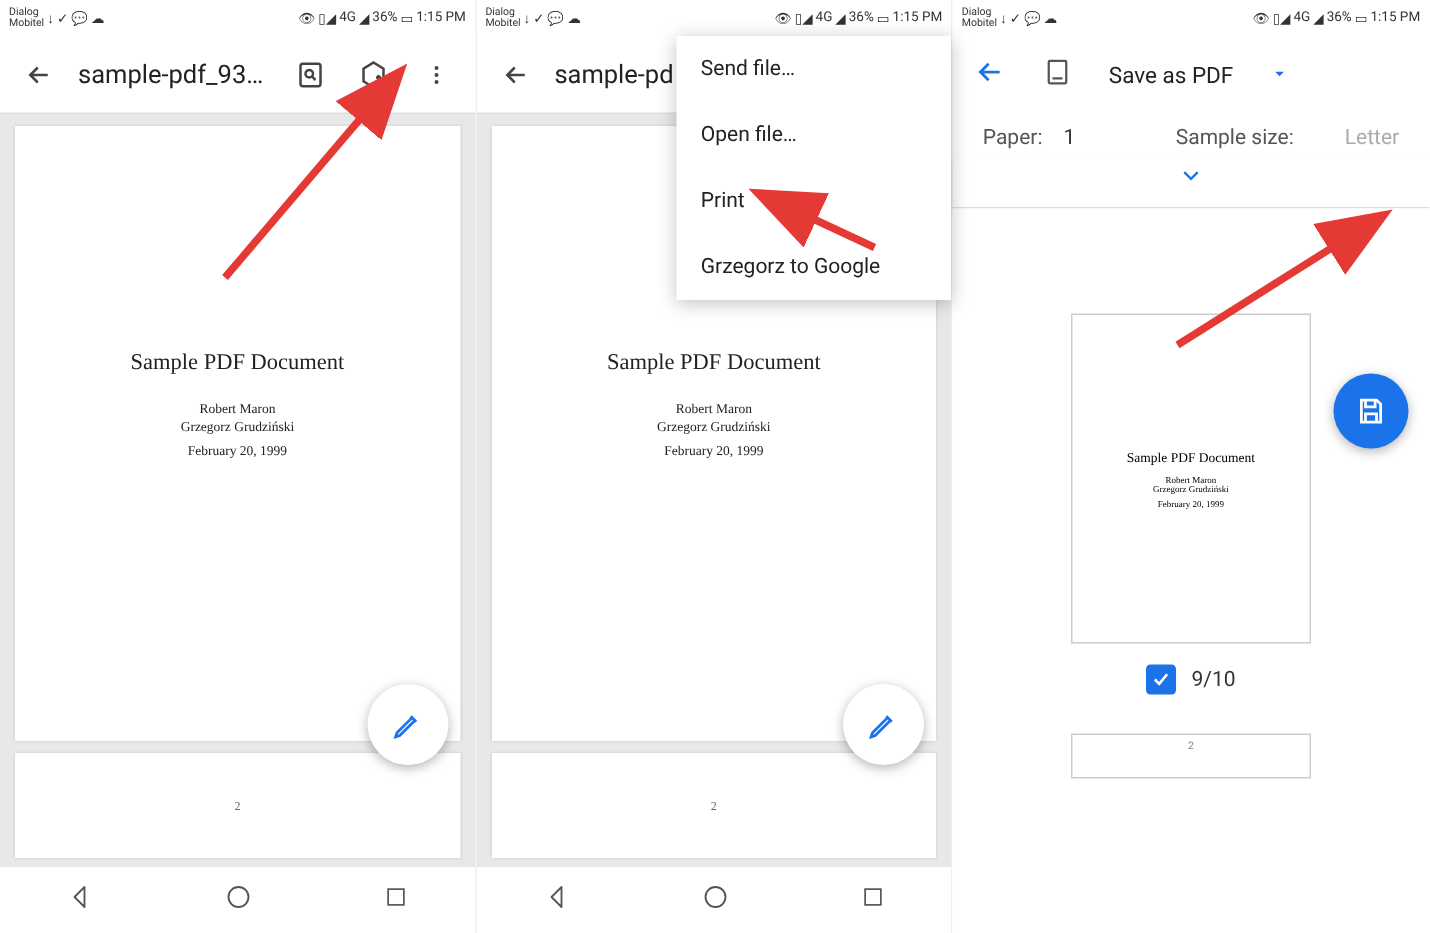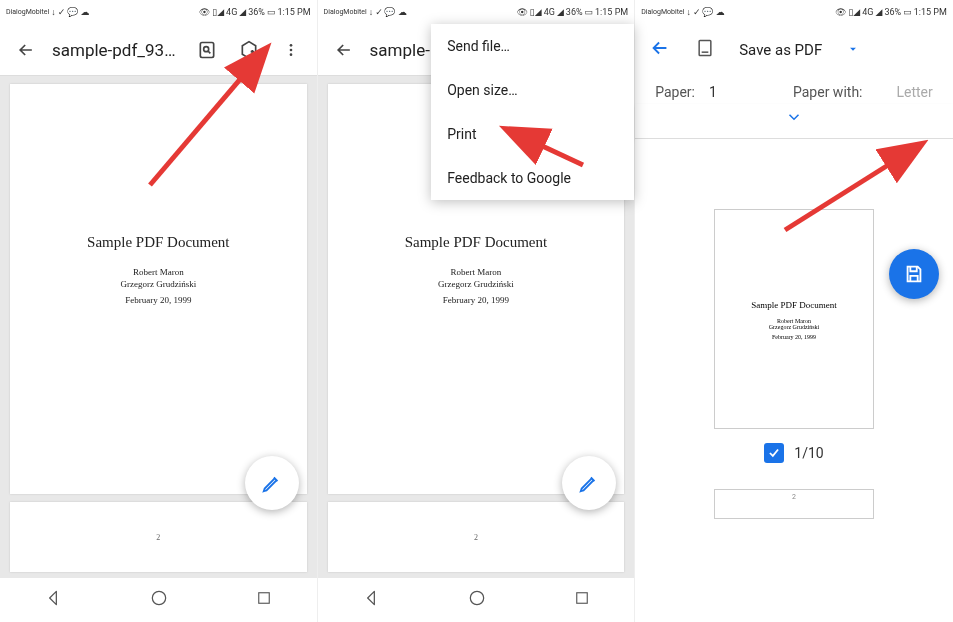--- a/index.html
+++ b/index.html
@@ -5,21 +5,21 @@
     * { box-sizing: border-box; margin: 0; padding: 0; }
     body { font-family: Roboto, Arial, sans-serif; background: #fff; width: 953px; height: 622px; overflow: hidden; }
     .panels { display: flex; width: 953px; height: 622px; }
     .panel { width: 317.6px; height: 622px; position: relative; background: #fff; border-right: 1px solid #eee; display: flex; flex-direction: column; }
     .panel:last-child { border-right: none; }
 
     
     .status-bar { height: 24px; display: flex; align-items: center; justify-content: space-between; padding: 0 6px; font-size: 9px; color: #333; }
     .status-left { display: flex; align-items: center; gap: 2px; }
     .status-right { display: flex; align-items: center; gap: 2px; }
-    .carrier-block { display: flex; flex-direction: row; line-height: 1; font-size: 7px; }
+    .carrier-block { display: flex; flex-direction: column; line-height: 1; font-size: 7px; }
     .status-ico { display:inline-flex; align-items:center; }
 
     
     .header { height: 52px; display: flex; align-items: center; padding: 0 10px; gap: 10px; border-bottom: 1px solid #ddd; background:#fff; }
     .header .title { flex: 1; font-size: 17px; color: #222; white-space: nowrap; overflow: hidden; text-overflow: ellipsis; }
     .hicon { width: 32px; height: 32px; display:flex; align-items:center; justify-content:center; color:#444; }
 
     
     .content { flex: 1; background: #e8e8e8; overflow: hidden; position: relative; }
     .page { background: #fff; margin: 8px 10px; height: 410px; display:flex; flex-direction:column; align-items:center; padding-top: 150px; font-family: 'Times New Roman', serif; box-shadow: 0 0 2px rgba(0,0,0,.15); }
@@ -30,21 +30,21 @@
 
     
     .fab { position: absolute; right: 18px; bottom: 68px; width: 54px; height: 54px; border-radius: 50%; background:#fff; box-shadow: 0 2px 8px rgba(0,0,0,.3); display:flex; align-items:center; justify-content:center; color:#1a73e8; }
     .fab-blue { position: absolute; right: 14px; top: 110px; width: 50px; height: 50px; border-radius: 50%; background:#1a73e8; box-shadow: 0 2px 8px rgba(0,0,0,.3); display:flex; align-items:center; justify-content:center; color:#fff; }
 
     
     .navbar { height: 44px; display:flex; align-items:center; justify-content:space-around; }
     .navbtn { color:#555; }
 
     
-    .menu { position: absolute; right: 0; top: 24px; width: 203px; background:#fff; box-shadow: 0 2px 12px rgba(0,0,0,.25); z-index: 10; }
+    .menu { position: absolute; right: 0; top: 24px; width: 183px; background:#fff; box-shadow: 0 2px 12px rgba(0,0,0,.25); z-index: 10; }
     .menu-item { padding: 14px 16px; font-size: 14px; color:#222; }
 
     
     .print-header { height: 52px; display:flex; align-items:center; padding: 0 14px; gap: 24px; }
     .print-header .pdf-label { font-size: 15px; color:#222; }
     .dropdown-arrow { color:#1a73e8; }
     .print-opts { padding: 8px 20px 4px; display:flex; justify-content:space-between; font-size: 14px; }
     .print-opts .lbl { color:#555; }
     .print-opts .val { color:#333; }
     .print-opts .muted { color:#aaa;margin-left:20px; }
@@ -218,23 +218,23 @@
       <span class="navbtn"><svg width="20" height="20" viewBox="0 0 24 24" fill="none" stroke="currentColor" stroke-width="1.5">
             <circle cx="12" cy="12" r="8"></circle>
           </svg></span>
       <span class="navbtn"><svg width="18" height="18" viewBox="0 0 24 24" fill="none" stroke="currentColor" stroke-width="1.5">
             <rect x="5" y="5" width="14" height="14"></rect>
           </svg></span>
     </div>
 
     <div class="menu">
       <div class="menu-item">Send file…</div>
-      <div class="menu-item">Open size…</div>
+      <div class="menu-item">Open file…</div>
       <div class="menu-item">Print</div>
-      <div class="menu-item">Feedback to Google</div>
+      <div class="menu-item">Grzegorz to Google</div>
     </div>
 
     <div class="arrow" style="left:175px; top:85px;">
       <svg width="100" height="90">
           <defs>
             <marker id="ah2" markerWidth="10" markerHeight="10" refX="8" refY="4" orient="auto">
               <path d="M0 0 L10 4 L0 8 Z" fill="#e53935"></path>
             </marker>
           </defs>
           <line x1="90" y1="80" x2="15" y2="45" stroke="#e53935" stroke-width="5" marker-end="url(#ah2)"></line>
@@ -284,21 +284,21 @@
           </svg>
       </span>
     </div>
 
     <div class="print-opts">
       <div style="display:flex; gap:14px;">
         <span class="lbl">Paper:</span>
         <span class="val">1</span>
       </div>
       <div style="display:flex; gap:14px;">
-        <span class="lbl">Paper with:</span>
+        <span class="lbl">Sample size:</span>
         <span class="muted">Letter</span>
       </div>
     </div>
 
     <div class="expand-row">
       <svg width="18" height="18" viewBox="0 0 24 24" fill="none" stroke="currentColor" stroke-width="2">
           <path d="M6 9l6 6 6-6"></path>
         </svg>
     </div>
 
@@ -316,21 +316,21 @@
           <span>Grzegorz Grudziński</span>
         </div>
         <div class="d">February 20, 1999</div>
       </div>
       <div class="check-row">
         <span class="checkbox">
           <svg width="14" height="14" viewBox="0 0 24 24" fill="none" stroke="currentColor" stroke-width="3">
               <path d="M5 12l5 5 9-11"></path>
             </svg>
         </span>
-        <span>1/10</span>
+        <span>9/10</span>
       </div>
       <div class="print-page-next">
         <span>2</span>
       </div>
     </div>
 
     <div class="arrow" style="left:140px; top:120px;">
       <svg width="170" height="120">
           <defs>
             <marker id="ah3" markerWidth="10" markerHeight="10" refX="8" refY="4" orient="auto">

